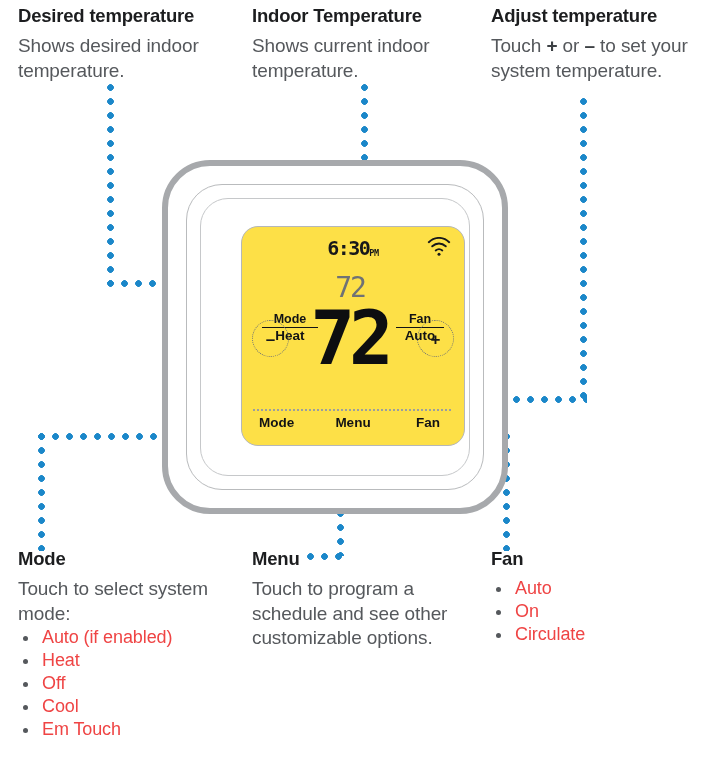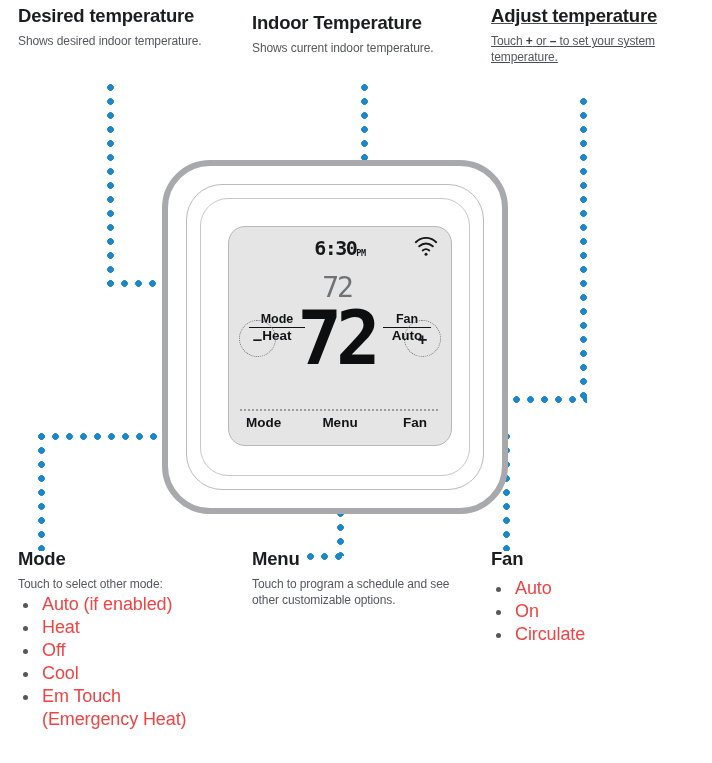--- a/index.html
+++ b/index.html
@@ -14,40 +14,40 @@
   }
   .stage{position:absolute;left:0;top:0;width:712px;height:763px;}
 
   
   .callout{position:absolute;}
   .callout .title{
     font-size:18.5px;font-weight:bold;color:#1c1d1f;
     letter-spacing:-0.2px;line-height:1.2;margin:0 0 7px 0;white-space:nowrap;
   }
   .callout .body{
-    font-size:12px;font-weight:400;color:#55585c;
+    font-size:19px;font-weight:400;color:#55585c;
     line-height:1.28;letter-spacing:-0.1px;margin:0;
   }
   .callout .body .strongsym{font-weight:700;color:#3c4044;}
   ul.bullets{list-style:none;margin:0;padding:0;}
   ul.bullets li{
     font-size:18px;color:#ef4444;line-height:1.28;letter-spacing:-0.1px;
     position:relative;padding-left:24px;
   }
   ul.bullets li::before{
     content:"";position:absolute;left:5px;top:10px;
     width:5px;height:5px;border-radius:50%;background:#55585c;
   }
   ul.bullets li.cont{padding-left:24px;}
   ul.bullets li.cont::before{display:none;}
 
   
   #c-desired{left:18px;top:5px;width:226px;}
-  #c-indoor{left:252px;top:12px;width:232px;}
-  #c-adjust{left:491px;top:5px;width:212px;text-decoration:underline;}
+  #c-indoor{left:252px;top:5px;width:232px;}
+  #c-adjust{left:491px;top:5px;width:212px;}
   
   #c-mode{left:18px;top:548px;width:230px;}
   #c-menu{left:252px;top:548px;width:226px;}
   #c-fan{left:491px;top:548px;width:215px;}
 
   
   .dots{position:absolute;background-repeat:repeat;}
   .dots.h{
     height:7px;
     background-image:radial-gradient(circle at 3.5px 3.5px, #1b87c9 3.1px, rgba(27,135,201,0) 3.4px);
@@ -67,22 +67,22 @@
   }
   .frame-mid{
     position:absolute;left:26px;top:26px;width:298px;height:306px;
     border:1.4px solid #b9bbbd;border-radius:36px;box-sizing:border-box;background:#fff;
   }
   .frame-inner{
     position:absolute;left:40px;top:40px;width:270px;height:278px;
     border:1.4px solid #c6c8ca;border-radius:28px;box-sizing:border-box;background:#fff;
   }
   .display{
-    position:absolute;left:68px;top:68px;width:224px;height:220px;
-    border:1.4px solid #b5b7b9;border-radius:17px;box-sizing:border-box;background:#e5e5e5;
+    position:absolute;left:81px;top:68px;width:224px;height:220px;
+    border:1.4px solid #b5b7b9;border-radius:17px;box-sizing:border-box;background:#fde047;
     overflow:hidden;
   }
 
   
   .lcd-time{
     position:absolute;left:0;right:0;top:9px;text-align:center;
     font-family:"DejaVu Sans Mono", monospace;
   }
   .lcd-time .t{
     font-size:20px;font-weight:700;color:#17181a;letter-spacing:-1.5px;
@@ -226,28 +226,27 @@
     <p class="body">Shows current indoor temperature.</p>
   </div>
 
   <div class="callout" id="c-adjust">
     <p class="title">Adjust temperature</p>
     <p class="body"><span>Touch </span><span class="strongsym">+</span><span> or </span><span class="strongsym">–</span><span> to set your system temperature.</span></p>
   </div>
 
   <div class="callout" id="c-mode">
     <p class="title">Mode</p>
-    <p class="body">Touch to select other mode:</p>
+    <p class="body">Touch to select system mode:</p>
     <ul class="bullets">
       <li>Auto (if enabled)</li>
       <li>Heat</li>
       <li>Off</li>
       <li>Cool</li>
       <li>Em Touch</li>
-      <li class="cont">(Emergency Heat)</li>
     </ul>
   </div>
 
   <div class="callout" id="c-menu">
     <p class="title">Menu</p>
     <p class="body">Touch to program a schedule and see other customizable options.</p>
   </div>
 
   <div class="callout" id="c-fan">
     <p class="title">Fan</p>

